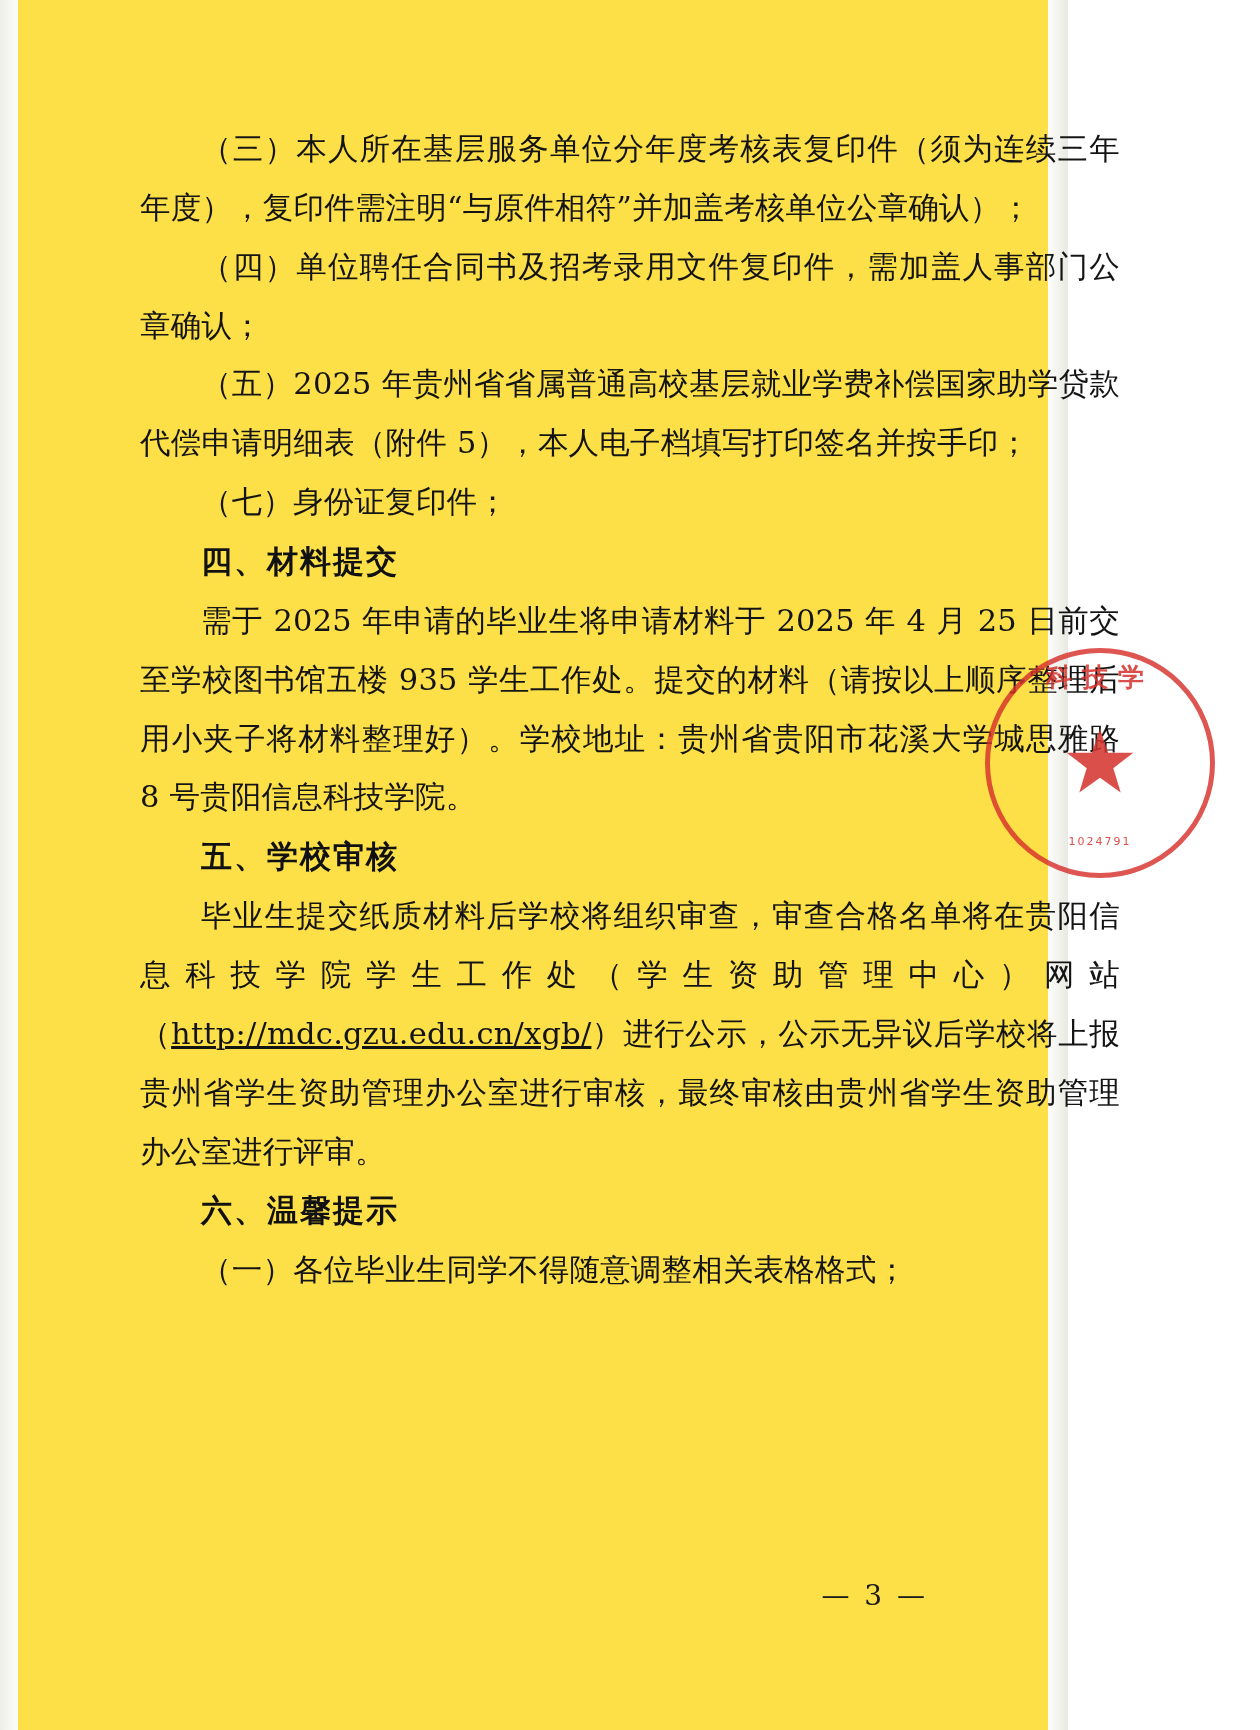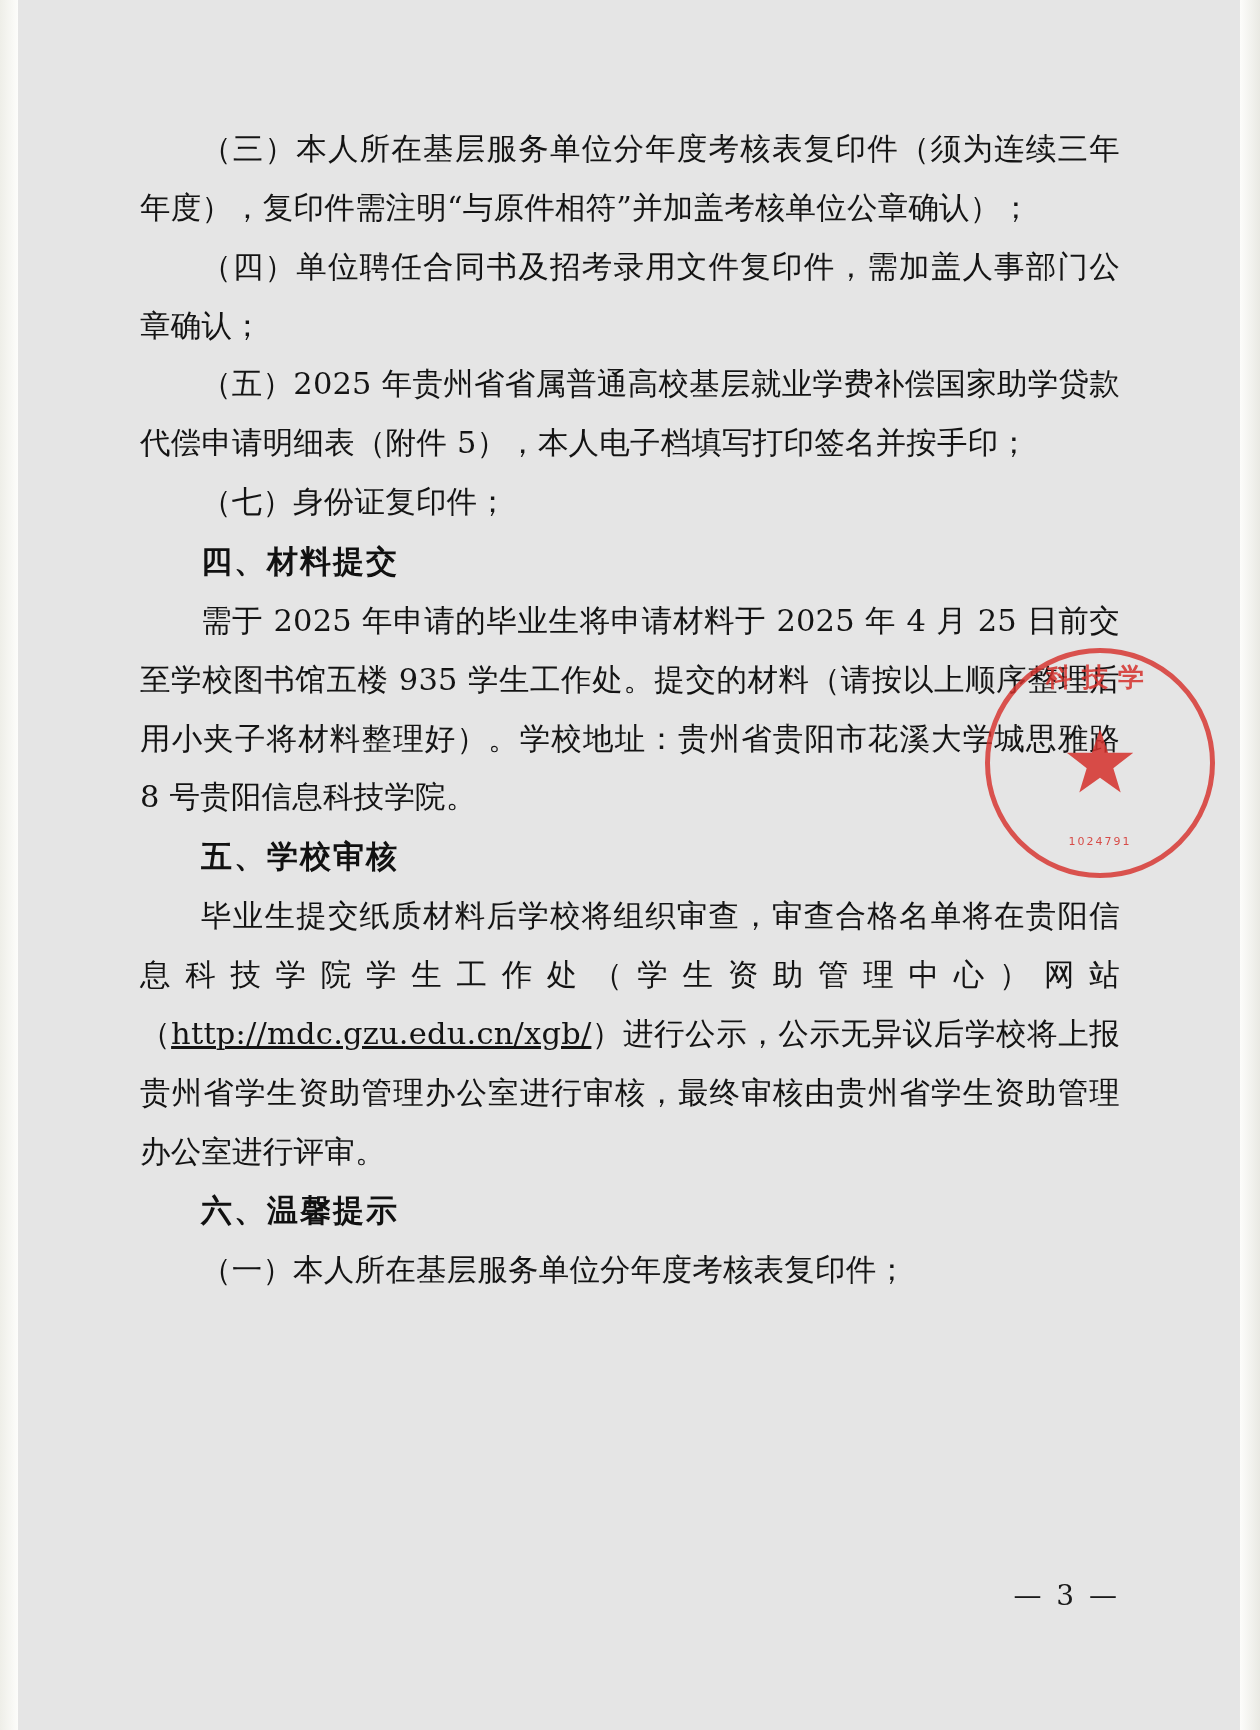--- a/index.html
+++ b/index.html
@@ -10,23 +10,23 @@
   body {
     width: 1260px;
     height: 1730px;
     font-family: "DejaVu Serif", "Liberation Serif", serif;
     color: #1a1a1a;
     position: relative;
     overflow: hidden;
   }
   .page {
     position: relative;
-    width: 1260px;
+    width: 1068px;
     height: 1730px;
-    background: #e5e5e5;
+    background: #fde047;
   }
   .content {
     position: absolute;
     left: 140px;
     top: 120px;
     width: 980px;
   }
   p {
     margin: 0;
     font-size: 30.5px;
@@ -157,21 +157,21 @@
     <p class="indent">（五）2025 年贵州省省属普通高校基层就业学费补偿国家助学贷款代偿申请明细表（附件 5），本人电子档填写打印签名并按手印；</p>
     <p class="indent">（七）身份证复印件；</p>
 
     <h2>四、材料提交</h2>
     <p class="indent">需于 2025 年申请的毕业生将申请材料于 2025 年 4 月 25 日前交至学校图书馆五楼 935 学生工作处。提交的材料（请按以上顺序整理后用小夹子将材料整理好）。学校地址：贵州省贵阳市花溪大学城思雅路 8 号贵阳信息科技学院。</p>
 
     <h2>五、学校审核</h2>
     <p class="indent"><span>毕业生提交纸质材料后学校将组织审查，审查合格名单将在贵阳信息科技学院学生工作处（学生资助管理中心）网站（</span><span class="url">http://mdc.gzu.edu.cn/xgb/</span><span>）进行公示，公示无异议后学校将上报贵州省学生资助管理办公室进行审核，最终审核由贵州省学生资助管理办公室进行评审。</span></p>
 
     <h2>六、温馨提示</h2>
-    <p class="indent">（一）本人所在基层服务单位分年度考核表复印件；</p>
+    <p class="indent">（一）各位毕业生同学不得随意调整相关表格格式；</p>
 
   </div>
 
   <div class="seal-clip">
     <div class="seal-inner">
       <div class="seal" style="left:0; top:0;">
         <div class="ring"></div>
         <div class="star">
           <svg viewBox="0 0 100 100" width="74" height="74" aria-hidden="true">
             <polygon points="50,4 61,36 95,36 68,57 78,90 50,70 22,90 32,57 5,36 39,36" fill="#d5312c"></polygon>

